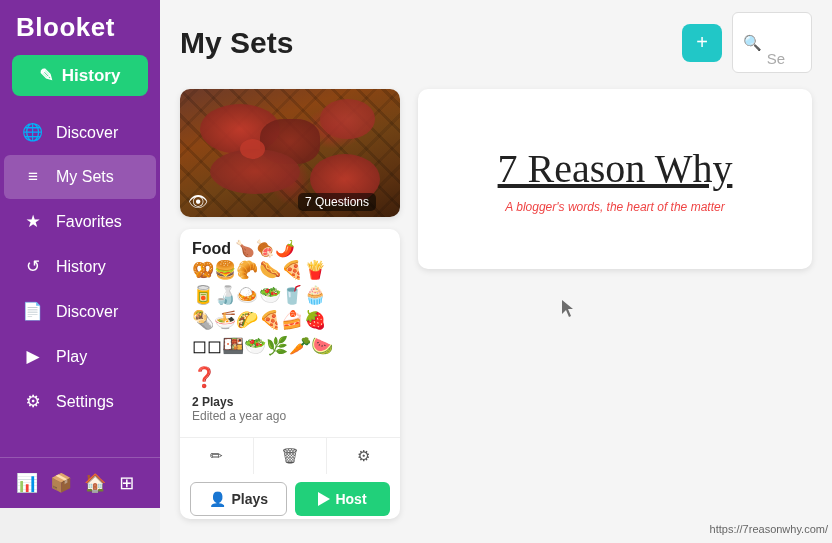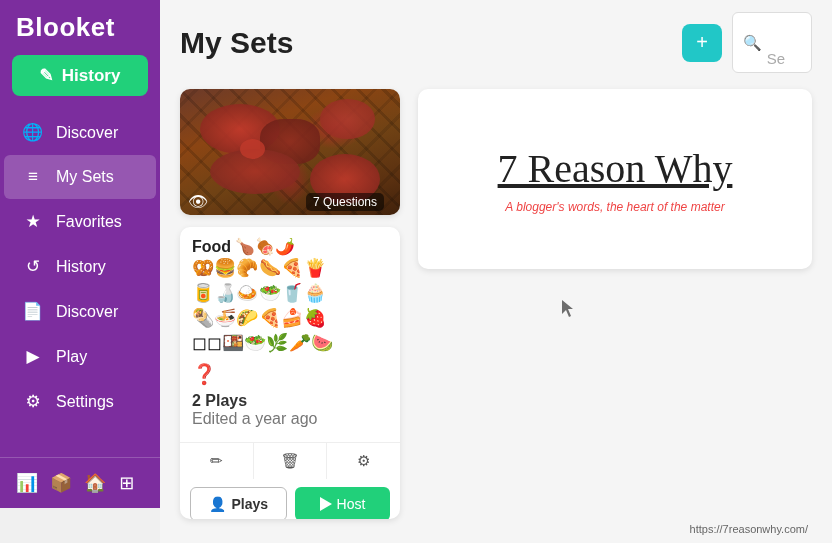--- a/index.html
+++ b/index.html
@@ -166,21 +166,21 @@
     .card-image {
       width: 220px;
       height: 130px;
       position: relative;
       overflow: hidden;
     }
 
     .card-badge {
       position: absolute;
       bottom: 8px;
-      right: 16px;
+      right: 24px;
       background: rgba(0,0,0,0.55);
       color: white;
       font-size: 12px;
       border-radius: 5px;
       padding: 2px 7px;
     }
 
     .card-eye {
       position: absolute;
       bottom: 8px;
@@ -207,21 +207,21 @@
       margin-bottom: 6px;
     }
 
     .question-mark {
       font-size: 20px;
       color: #666;
       margin-bottom: 6px;
     }
 
     .card-meta {
-      font-size: 16px;
+      font-size: 12px;
       color: #777;
       margin-bottom: 8px;
     }
     .card-meta .plays {
       font-weight: 700;
       color: #333;
     }
 
     .card-actions {
       display: flex;
@@ -265,21 +265,21 @@
       color: #333;
     }
 
     .host-btn {
       flex: 1;
       background: #21d07a;
       border: none;
       border-radius: 6px;
       padding: 8px 0;
       font-size: 14px;
-      font-weight: 400;
+      font-weight: 700;
       cursor: pointer;
       display: flex;
       align-items: center;
       justify-content: center;
       gap: 5px;
       color: white;
     }
 
     
     #preview-card {
@@ -320,21 +320,21 @@
       right: 260px;
       top: 320px;
       width: 10px;
       height: 14px;
       pointer-events: none;
     }
 
     #bottom-url {
       position: absolute;
       bottom: 8px;
-      right: 24px;
+      right: 4px;
       font-size: 11px;
       color: #666;
     }
 
     
     .grill-bg {
       background:
         radial-gradient(ellipse 60px 40px at 30% 40%, #c0392b 0%, transparent 60%),
         radial-gradient(ellipse 50px 35px at 70% 30%, #a93226 0%, transparent 60%),
         radial-gradient(ellipse 40px 50px at 50% 70%, #922b21 0%, transparent 50%),

